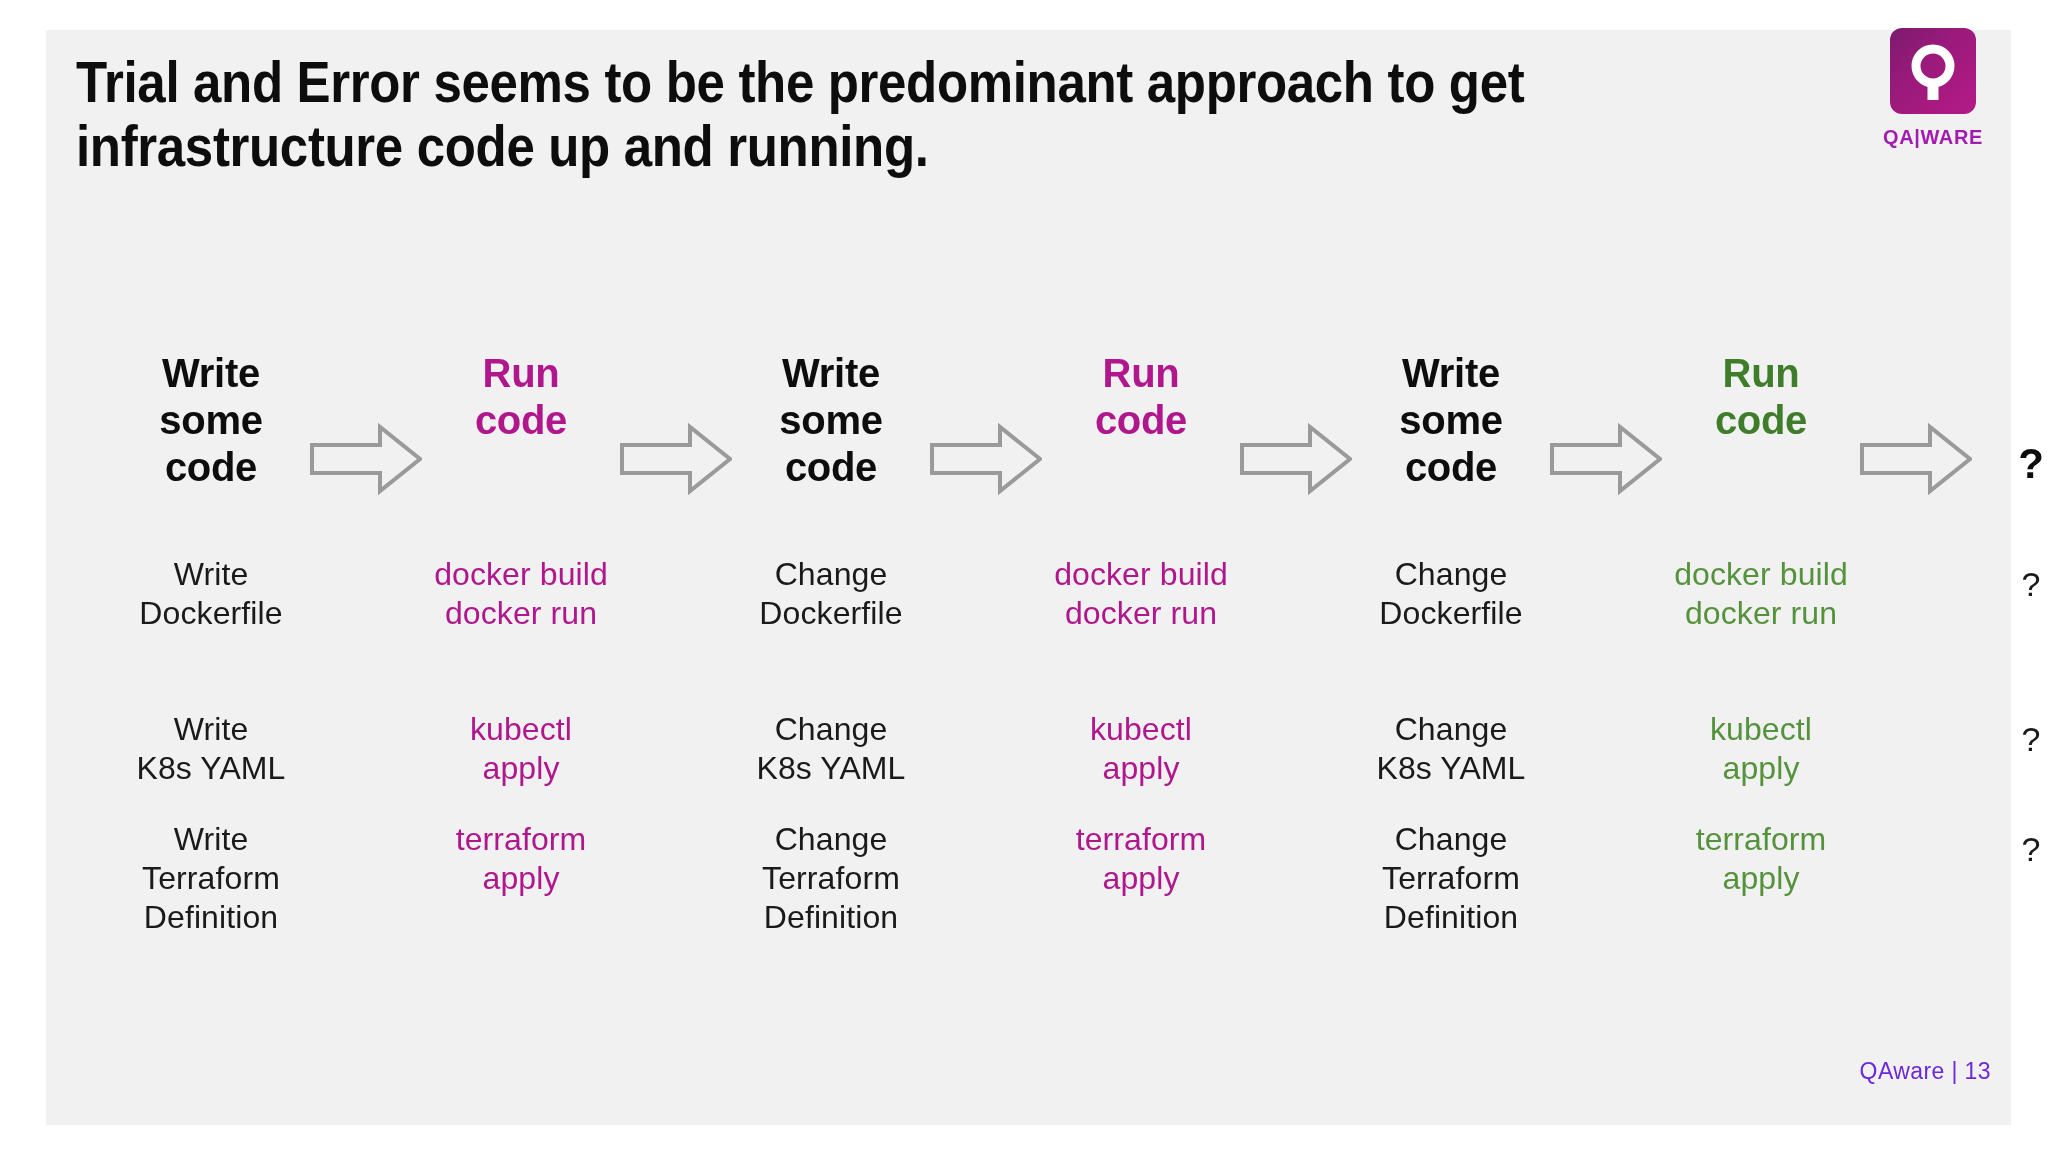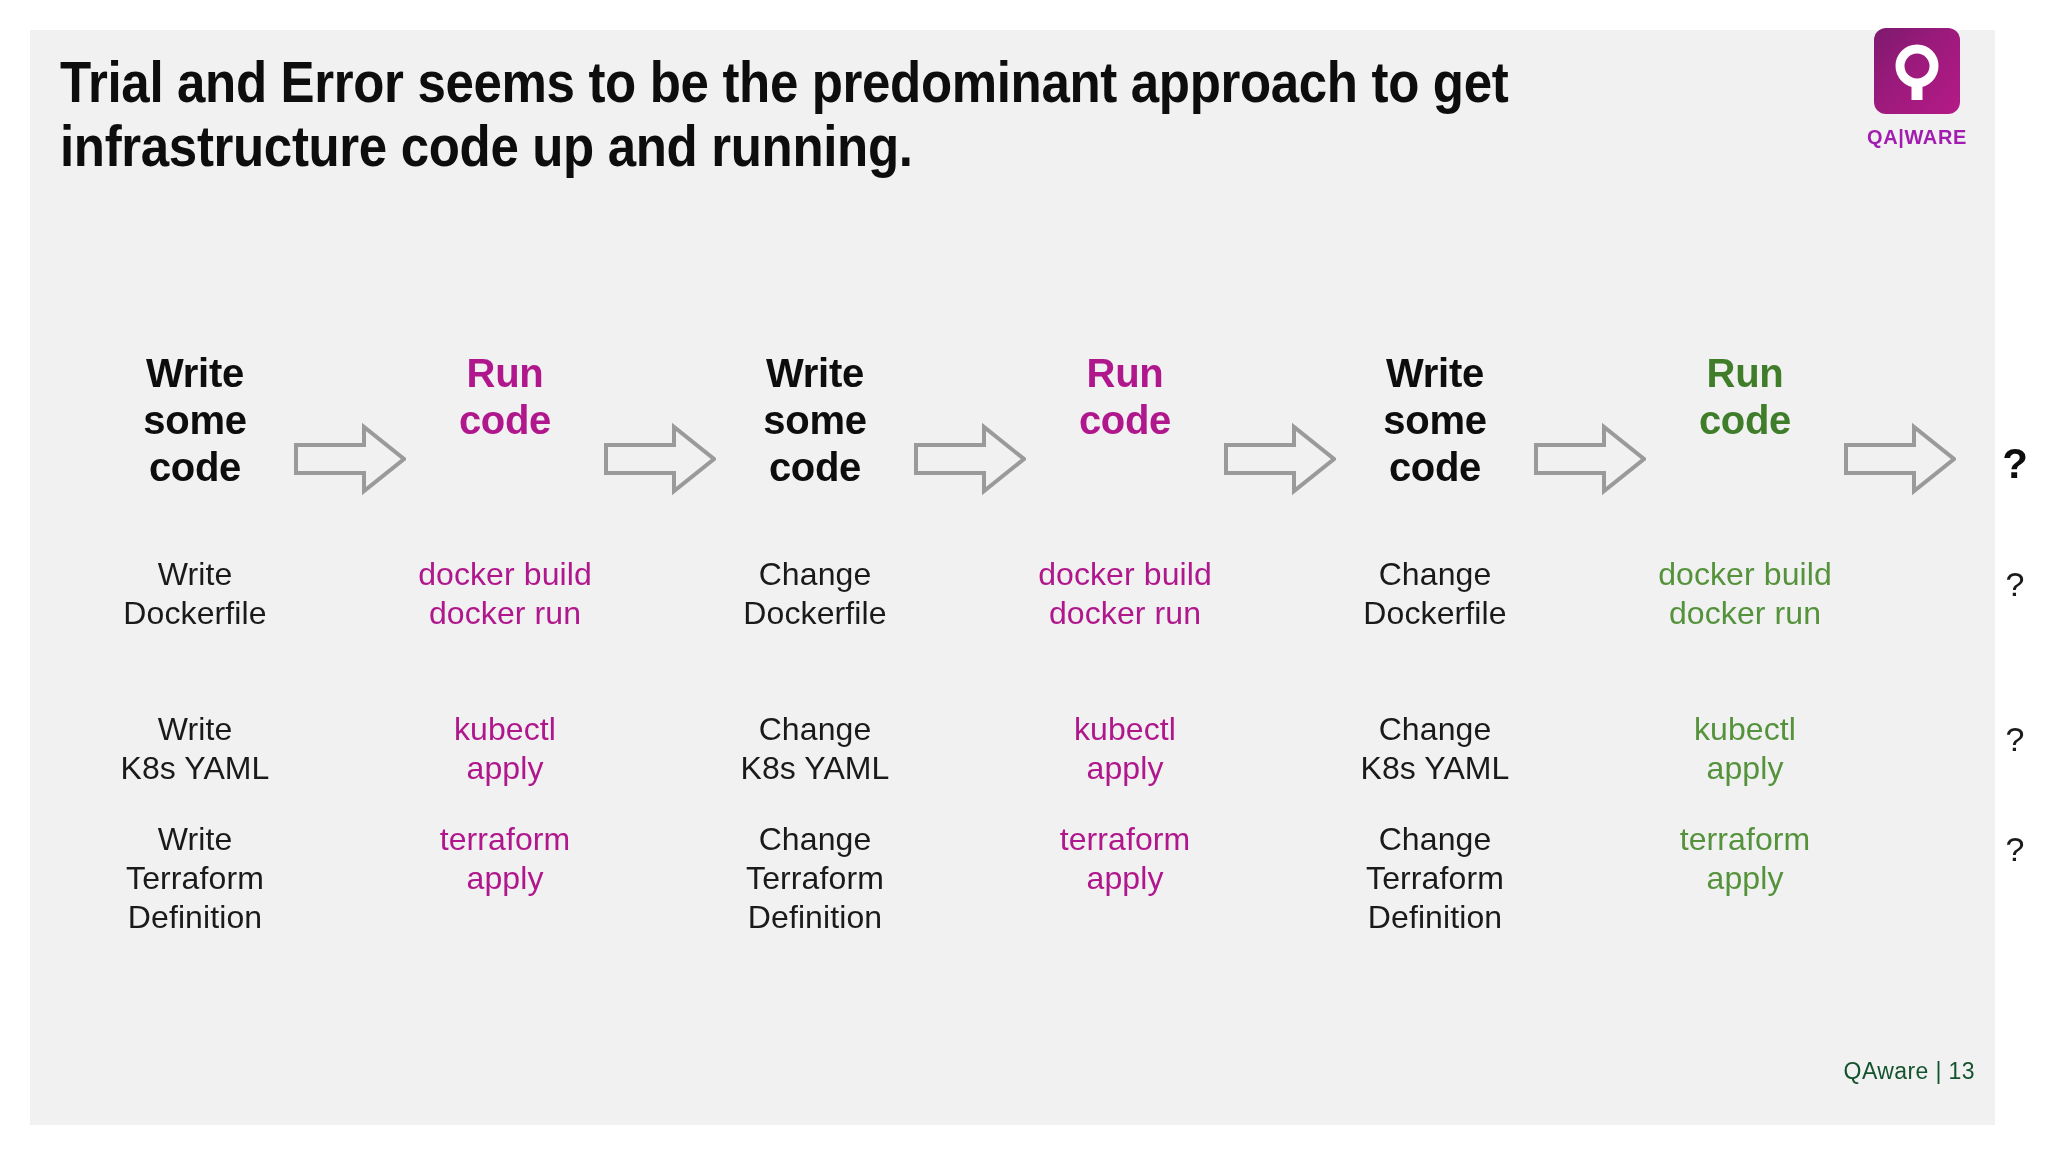--- a/index.html
+++ b/index.html
@@ -10,21 +10,21 @@
   body {
     width: 2048px;
     height: 1152px;
     overflow: hidden;
     font-family: "Liberation Sans", sans-serif;
   }
 
   
   .slide {
     position: absolute;
-    left: 0; top: 0;
+    left: 16px; top: 0;
     width: 1884px;
     height: 1152px;
     background: #ffffff;
   }
   .panel {
     position: absolute;
     left: 30px;
     top: 30px;
     width: 1965px;
     height: 1095px;
@@ -165,21 +165,21 @@
   .footer {
     position: absolute;
     left: 1600px;
     top: 1058px;
     width: 375px;
     text-align: right;
     font-family: "Liberation Sans", sans-serif;
     font-weight: 300;
     font-size: 23px;
     letter-spacing: 0.4px;
-    color: #14532d;
+    color: #6d28d9;
   }
 </style>
 </head>
 <body>
 
 <div class="slide">
   <div class="panel"></div>
 
   <div class="title">Trial and Error seems to be the predominant approach to get
 infrastructure code up and running.</div>

